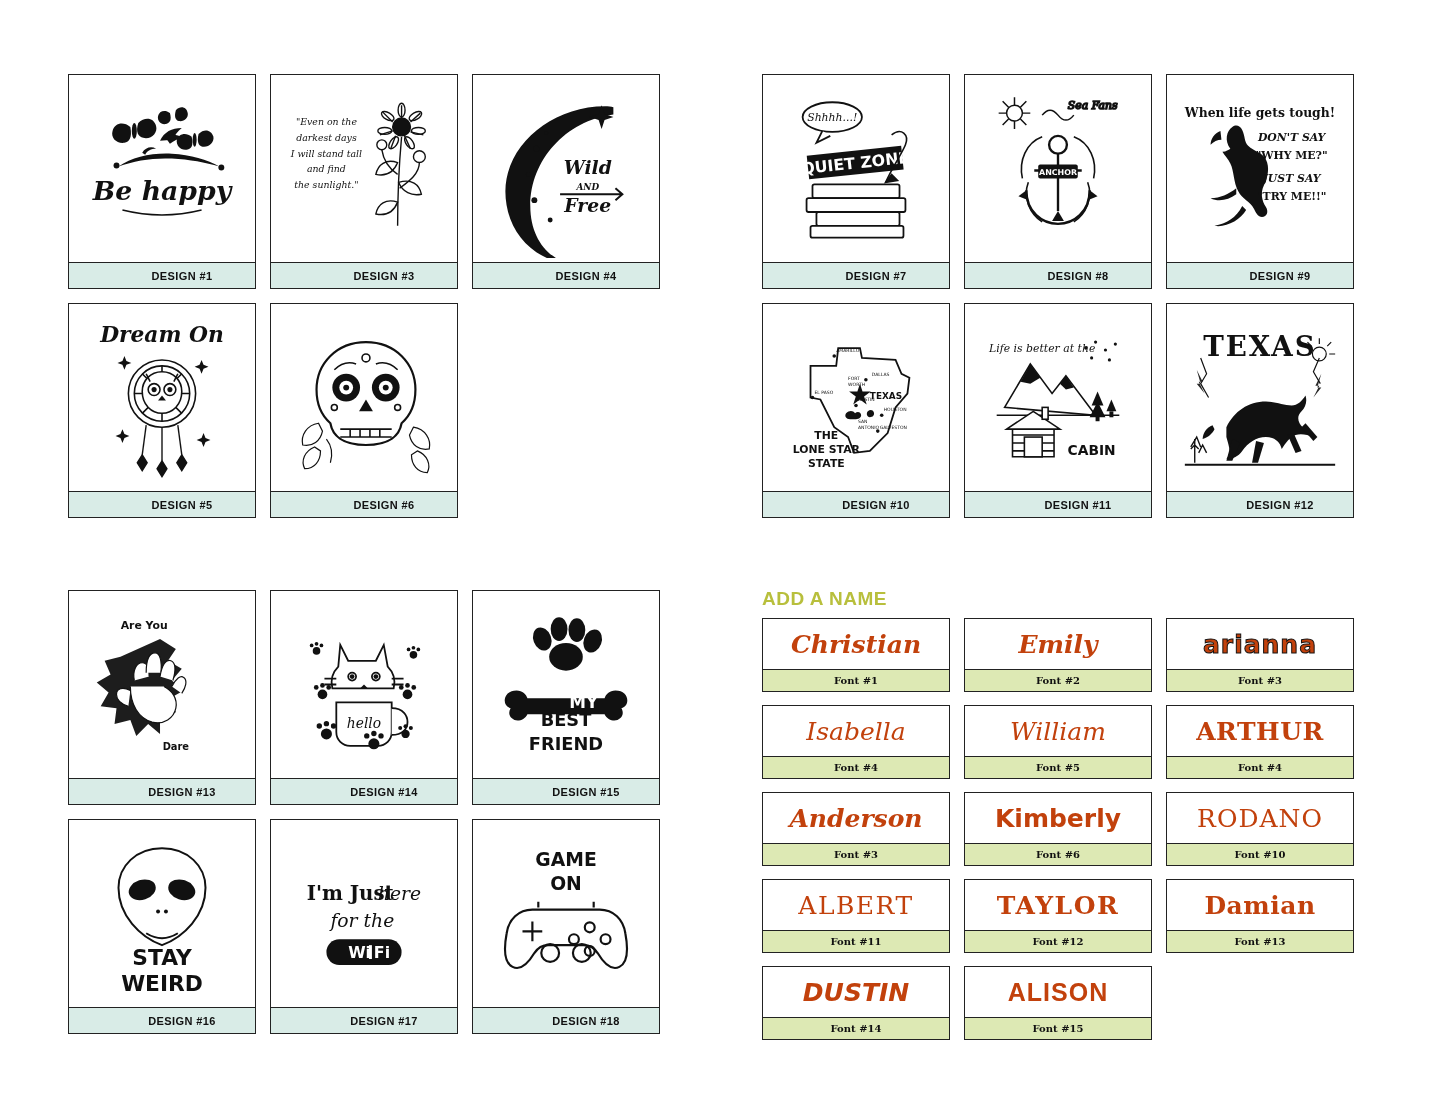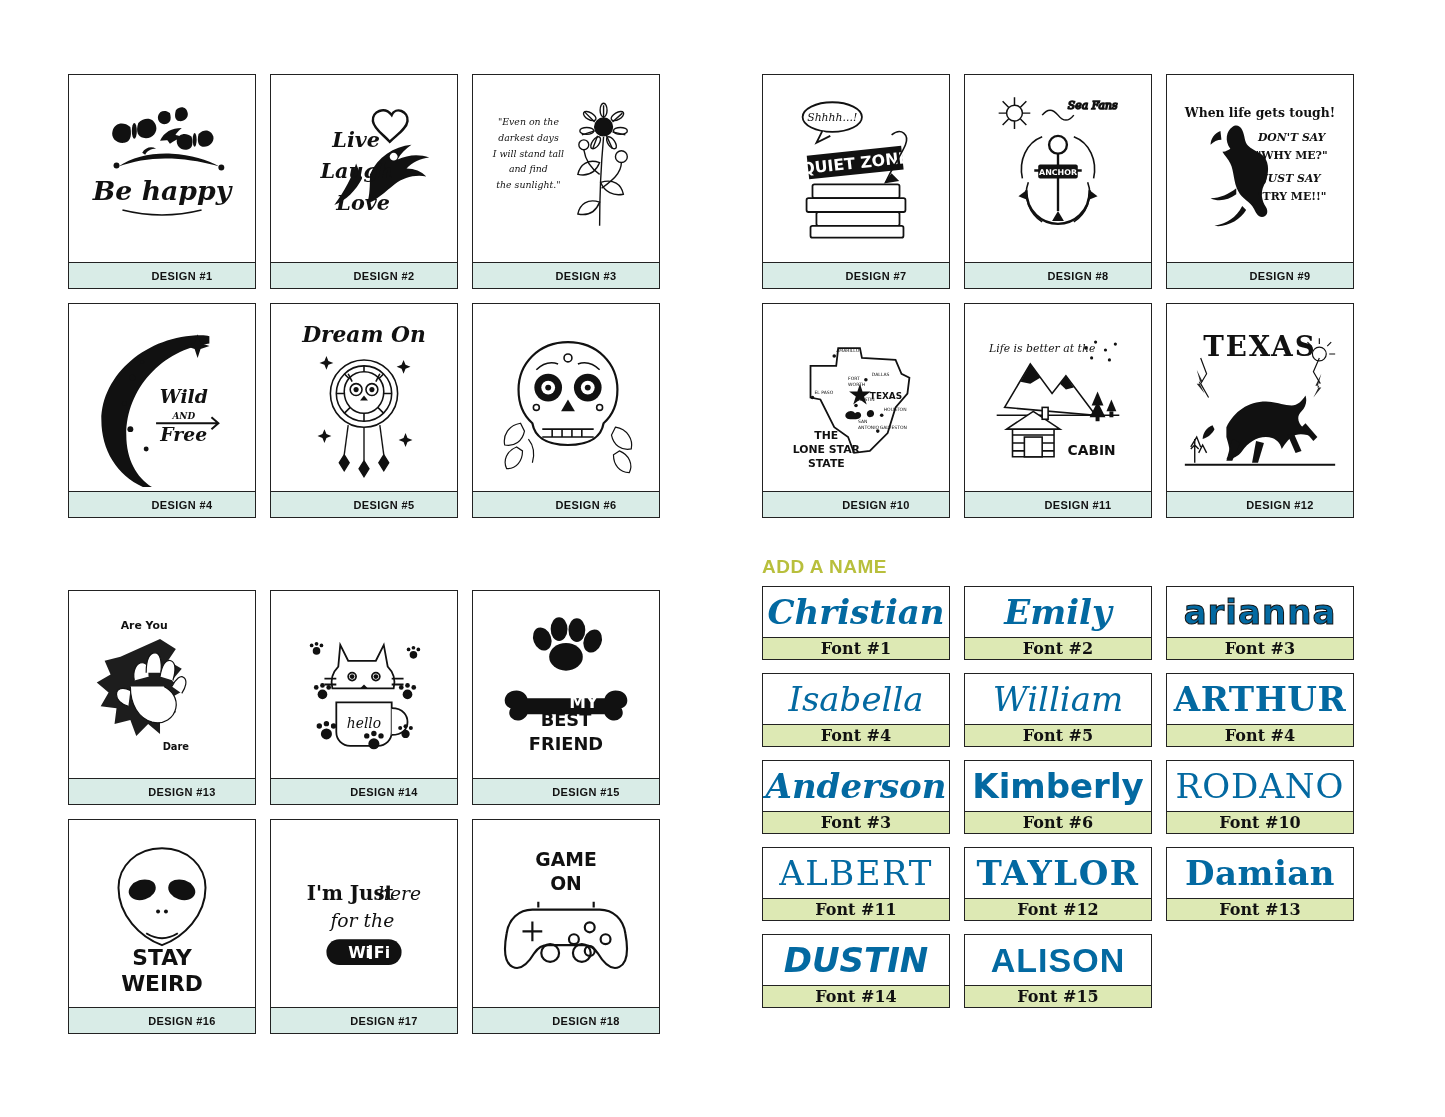--- a/index.html
+++ b/index.html
@@ -41,37 +41,37 @@
     font-size:11px;font-weight:bold;letter-spacing:.4px;
     color:#111;
     padding-left:40px;
   }
 
   
   .art-svg{width:100%;height:100%;}
   .script{font-family:"DejaVu Serif",serif;font-style:italic;font-weight:bold;}
 
   
-  #name-section{position:absolute;left:762px;top:556px;width:610px;}
+  #name-section{position:absolute;left:762px;top:588px;width:610px;}
   #name-title{
     font-family:"Liberation Sans",sans-serif;
     font-weight:bold;font-size:19px;letter-spacing:.5px;
     color:#b8bf3c;
     margin-bottom:8px;
   }
   #font-grid{display:grid;grid-template-columns:repeat(3,188px);gap:13px 14px;}
   .fcard{border:1.5px solid #222;background:#fff;display:flex;flex-direction:column;box-sizing:border-box;height:74px;}
   .fcard .fname{
     flex:1;display:flex;align-items:center;justify-content:center;
-    font-size:34px;color:#0369a1;line-height:1;white-space:nowrap;overflow:hidden;
+    font-size:25px;color:#c2410c;line-height:1;white-space:nowrap;overflow:hidden;
   }
   .fcard .flabel{
     height:21px;background:#dde9b4;border-top:1.5px solid #222;
     display:flex;align-items:center;justify-content:center;
-    font-size:16px;font-weight:bold;font-family:"DejaVu Serif",serif;color:#111;
+    font-size:10px;font-weight:bold;font-family:"DejaVu Serif",serif;color:#111;
   }
   .f1{font-family:"DejaVu Serif",serif;font-style:italic;font-weight:bold;font-size:27px;}
   .f2{font-family:"DejaVu Serif",serif;font-style:italic;font-weight:bold;font-size:26px;}
   .f3{font-family:"DejaVu Sans",sans-serif;font-weight:bold;font-size:24px;letter-spacing:1px;
       -webkit-text-stroke:1px #111;color:#fff;}
   .f4{font-family:"DejaVu Serif",serif;font-style:italic;font-size:27px;}
   .f5{font-family:"DejaVu Serif",serif;font-style:italic;font-size:26px;}
   .f6{font-family:"DejaVu Serif",serif;font-weight:bold;font-size:26px;letter-spacing:.5px;}
   .f7{font-family:"DejaVu Serif",serif;font-weight:bold;font-style:italic;font-size:25px;text-align:center;}
   .f8{font-family:"DejaVu Sans",sans-serif;font-weight:bold;font-size:26px;}
@@ -109,36 +109,20 @@
               <circle cx="150" cy="89" r="3"></circle>
             <path d="M70 74c3-5 9-7 14-4-5 0-9 2-11 6l-3-2z"></path>
           </g>
           <text class="script" x="90" y="122" text-anchor="middle" font-size="27" fill="#111">Be happy</text>
           <path d="M50 132 q40 10 80 0" stroke="#111" stroke-width="1.5" fill="none"></path>
         </svg>
       </div>
       <div class="label">DESIGN #1</div>
     </div>
 
-    <div class="card">
-      <div class="art">
-        <svg class="art-svg" viewBox="0 0 180 180">
-          <path d="M118 36c-7-9-20-4-19 6 1 8 11 14 17 21 7-7 17-13 18-21 1-10-12-15-16-6z" fill="none" stroke="#111" stroke-width="2.5"></path>
-          <g fill="#111">
-            <path d="M96 96c8-18 24-28 42-30-6 4-11 9-14 15 10-5 22-6 32-2-9 1-17 5-23 11 8 0 15 3 20 8-12-2-23 1-32 8-10 8-18 16-28 20 3-9 3-19 3-30z"></path>
-            <path d="M88 100c-6 12-16 22-28 27 10-14 18-28 22-42l6 15z"></path>
-            <path d="M120 74c2 0 4 2 4 4s-2 4-4 4-4-2-4-4 2-4 4-4z" fill="#fff"></path>
-          </g>
-          <text class="script" x="58" y="68" font-size="21" fill="#111">Live</text>
-          <text class="script" x="46" y="100" font-size="21" fill="#111">Laugh</text>
-          <text class="script" x="62" y="132" font-size="21" fill="#111">Love</text>
-        </svg>
-      </div>
-      <div class="label">DESIGN #2</div>
-    </div>
 
     <div class="card">
       <div class="art">
         <svg class="art-svg" viewBox="0 0 180 180">
           <g font-family="DejaVu Serif, serif" font-style="italic" font-size="9.5" fill="#111" text-anchor="middle">
             <text x="52" y="46">"Even on the</text>
             <text x="52" y="62">darkest days</text>
             <text x="52" y="78">I will stand tall</text>
             <text x="52" y="94">and find</text>
             <text x="52" y="110">the sunlight."</text>

